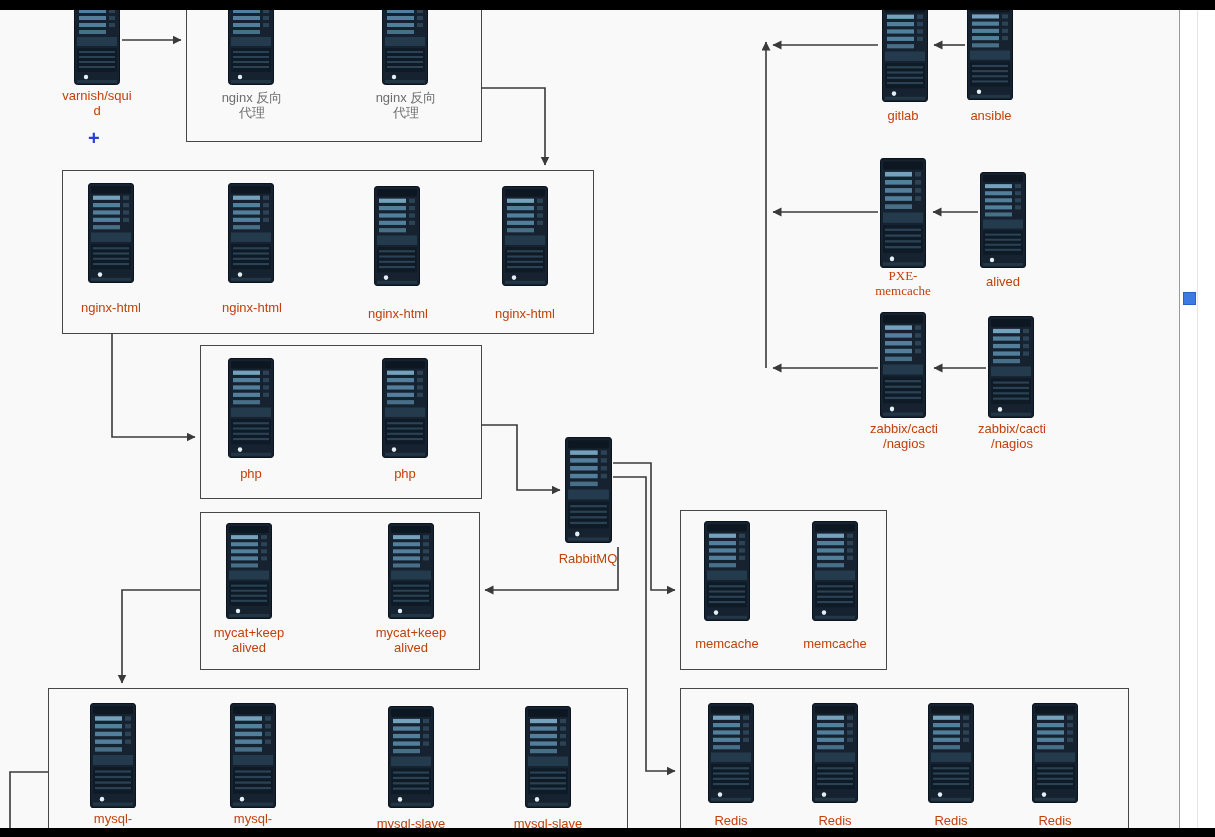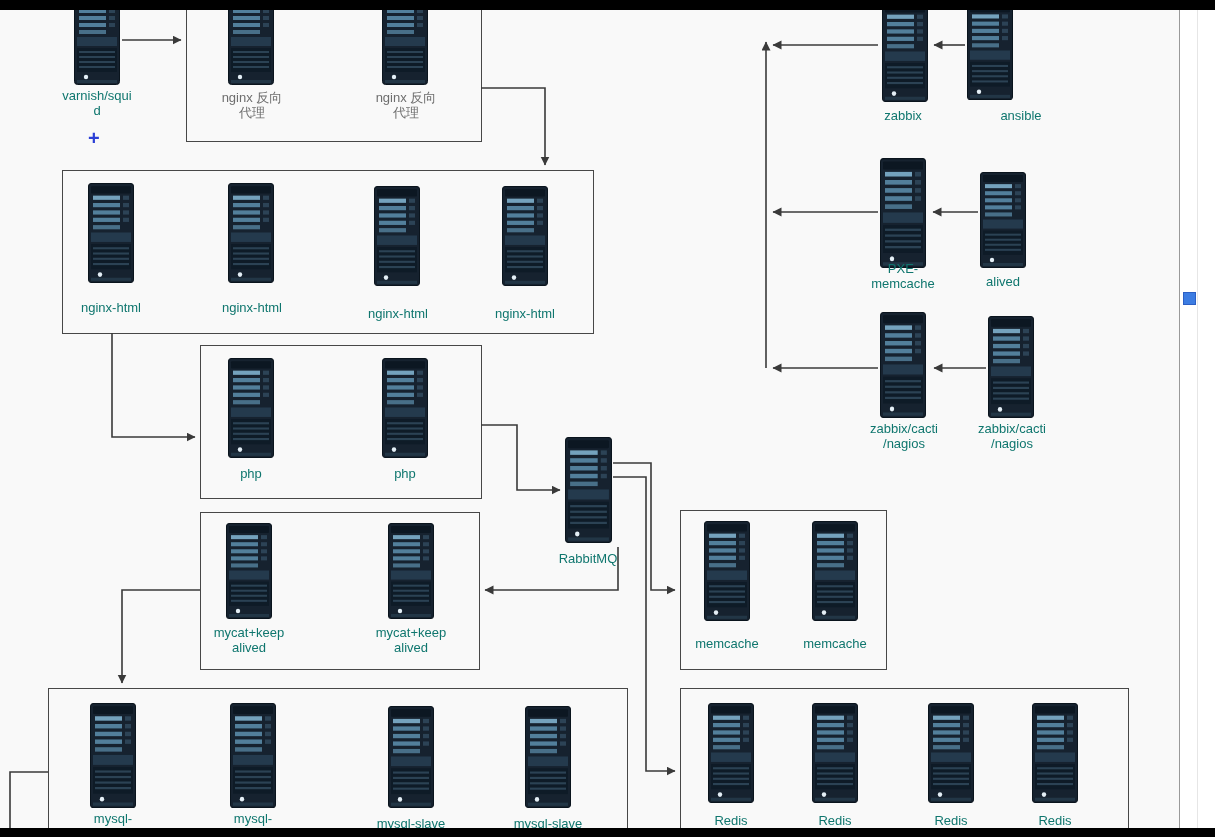--- a/index.html
+++ b/index.html
@@ -5,21 +5,21 @@
   html,body{margin:0;padding:0;background:#000;}
   #stage{position:relative;width:1215px;height:837px;overflow:hidden;background:#f9f9f9;
          font-family:"Liberation Sans","DejaVu Sans",sans-serif;}
   .letterbox{position:absolute;left:0;width:1215px;background:#000;z-index:60;}
   #letterbox-top{top:0;height:10px;}
   #letterbox-bottom{top:828px;height:9px;}
   .group-box{position:absolute;border:1px solid #474747;background:transparent;z-index:5;}
   #edges-svg{position:absolute;left:0;top:0;z-index:8;pointer-events:none;}
   .node{position:absolute;z-index:10;}
   .node-label{position:absolute;z-index:12;width:150px;text-align:center;font-size:13px;
-              line-height:15px;color:#0f766e;}
+              line-height:15px;color:#c2410c;}
   .node-label.muted{color:#6e6e6e;}
   #plus-decoration{position:absolute;z-index:14;color:#2b3fd6;font-size:20px;font-weight:bold;
                    line-height:14px;}
   #right-gutter{position:absolute;top:0;height:837px;background:#ffffff;
                 border-left:1px solid #9a9a9a;z-index:40;}
   #gutter-inner-line{position:absolute;top:0;height:837px;width:1px;background:#e6e6e6;z-index:41;}
   #blue-handle{position:absolute;z-index:45;border:1px solid #2b5fc4;}
   svg.server-icon{display:block;}
 </style>
 </head>
@@ -115,36 +115,36 @@
       <div class="node-label muted" style="left: 331px; top: 90px;">
         <div>nginx 反向</div>
         <div>代理</div>
       </div>
       <div class="node" style="left: 882px; top: 2px; width: 46px; height: 100px;">
         <svg class="server-icon" width="46" height="100" viewBox="0 0 46 95" preserveAspectRatio="none">
           <use href="#server-shape"></use>
         </svg>
       </div>
       <div class="node-label" style="left: 828px; top: 108px;">
-        <div>zabbix</div>
+        <div>gitlab</div>
       </div>
       <div class="node" style="left: 967px; top: 2px; width: 46px; height: 98px;">
         <svg class="server-icon" width="46" height="98" viewBox="0 0 46 95" preserveAspectRatio="none">
           <use href="#server-shape"></use>
         </svg>
       </div>
-      <div class="node-label" style="left: 946px; top: 108px;">
+      <div class="node-label" style="left: 916px; top: 108px;">
         <div>ansible</div>
       </div>
       <div class="node" style="left: 880px; top: 158px; width: 46px; height: 110px;">
         <svg class="server-icon" width="46" height="110" viewBox="0 0 46 95" preserveAspectRatio="none">
           <use href="#server-shape"></use>
         </svg>
       </div>
-      <div class="node-label" style="left: 828px; top: 261px;">
+      <div class="node-label" style="left: 828px; top: 268px; font-family: Liberation Serif, serif;">
         <div>PXE-</div>
         <div>memcache</div>
       </div>
       <div class="node" style="left: 980px; top: 172px; width: 46px; height: 96px;">
         <svg class="server-icon" width="46" height="96" viewBox="0 0 46 95" preserveAspectRatio="none">
           <use href="#server-shape"></use>
         </svg>
       </div>
       <div class="node-label" style="left: 928px; top: 274px;">
         <div>alived</div>

